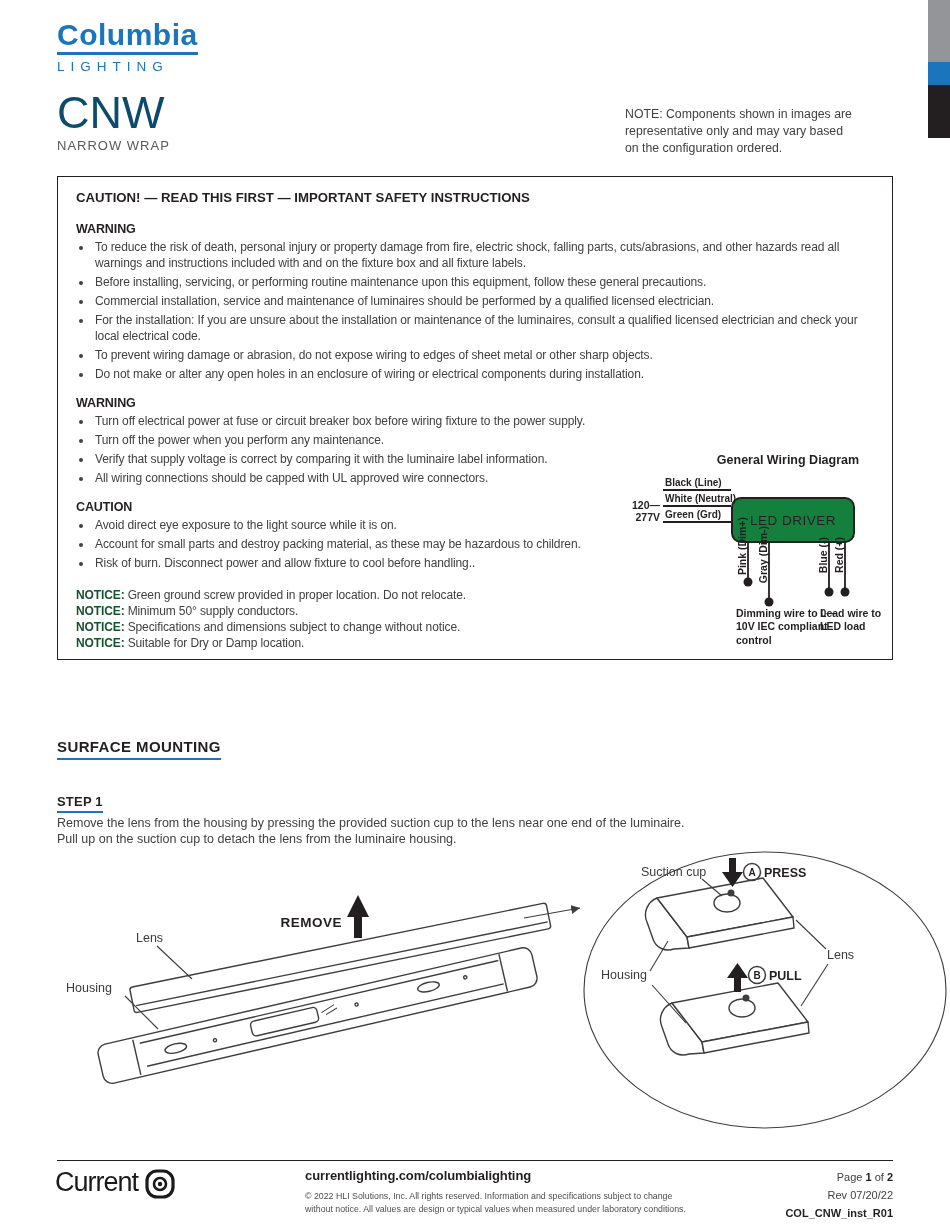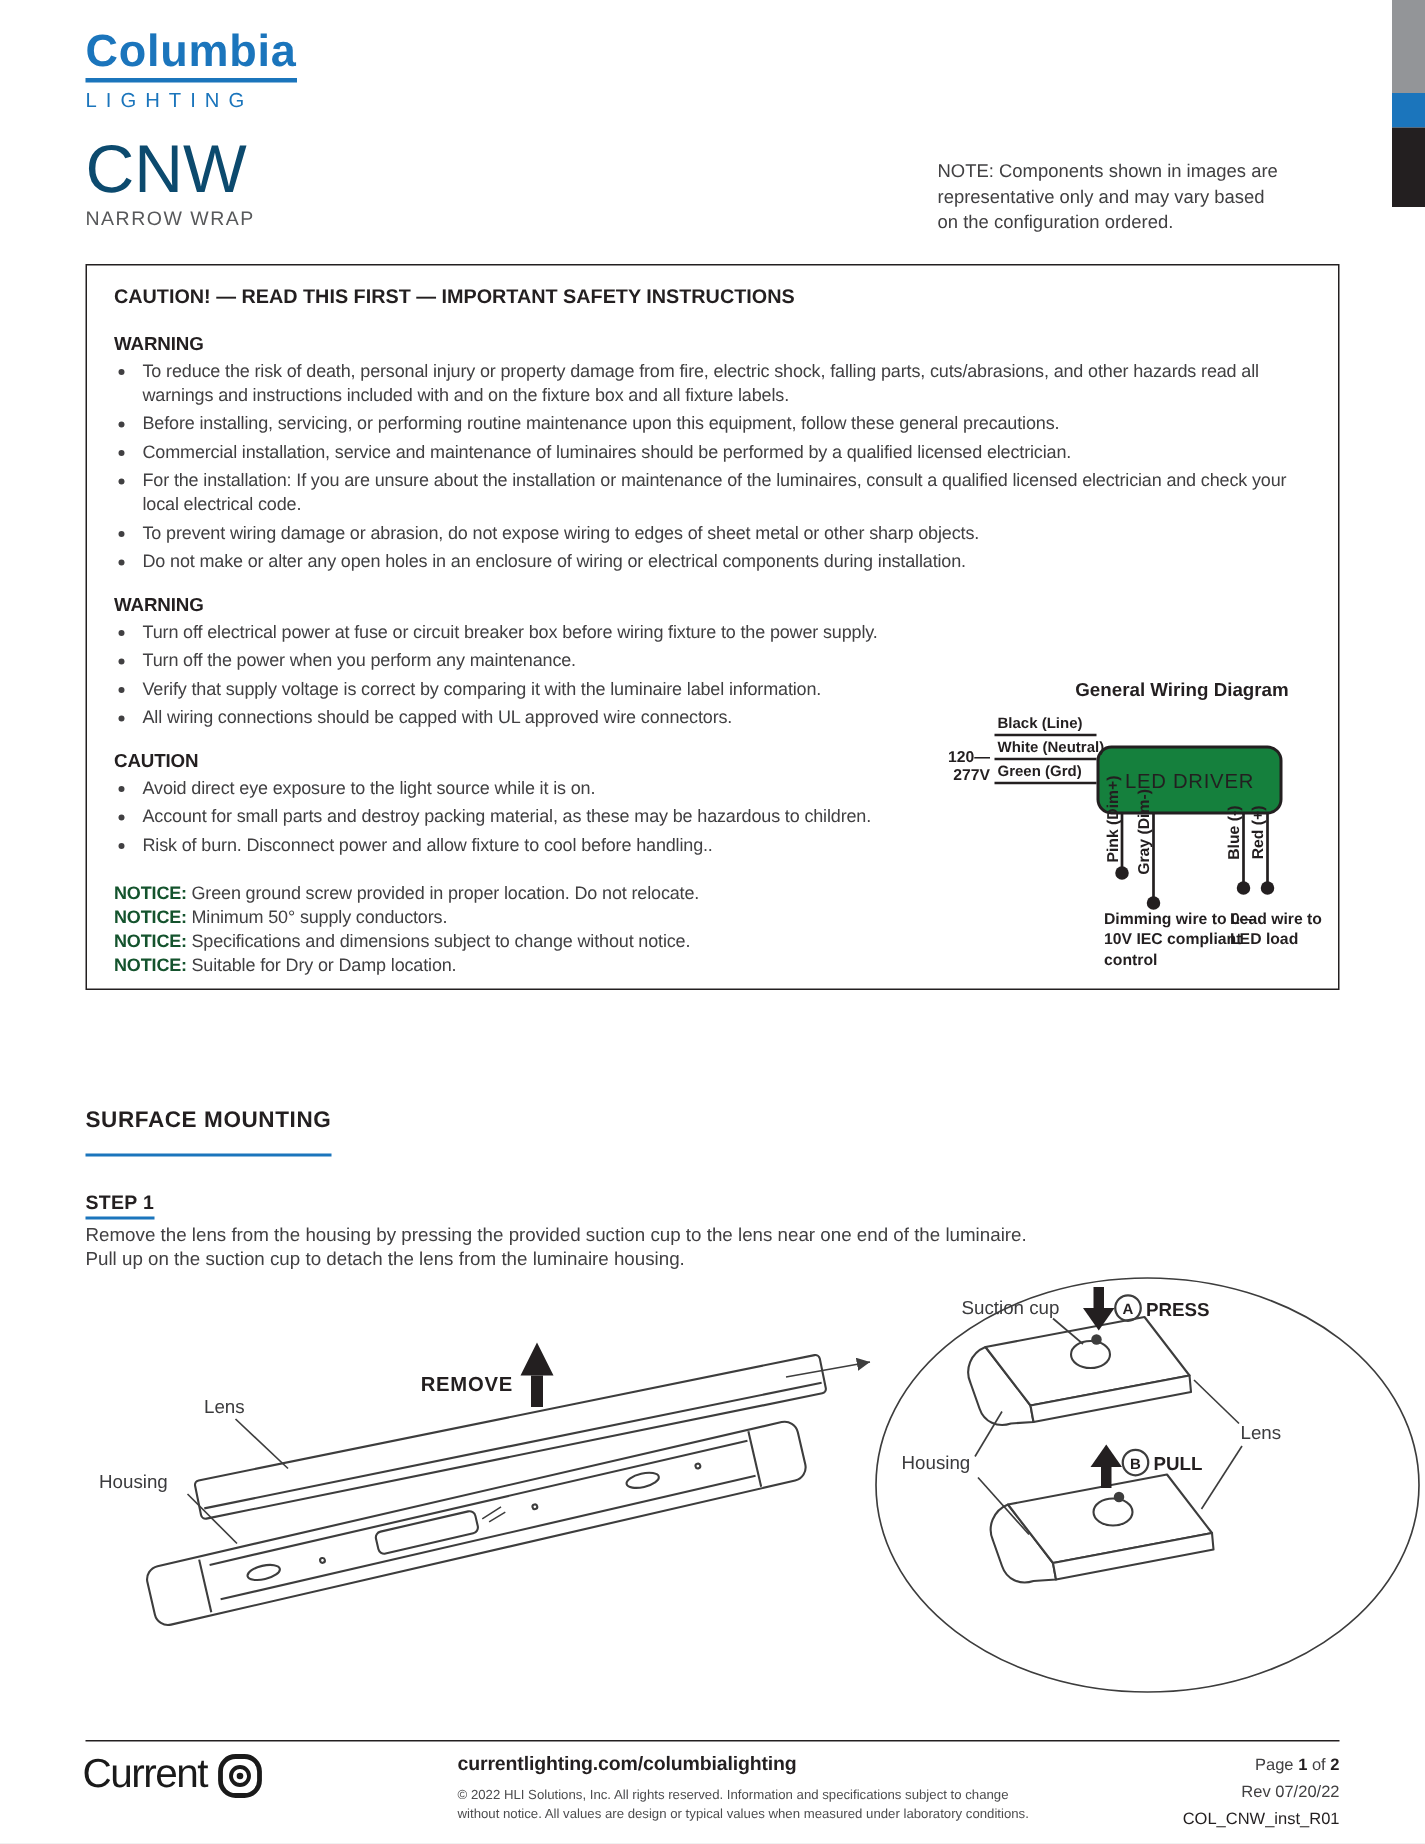--- a/index.html
+++ b/index.html
@@ -67,42 +67,42 @@
   .vlabel { position:absolute; writing-mode:vertical-rl; transform:rotate(180deg);
     font-size:10.5px; font-weight:bold; color:#231f20; white-space:nowrap; }
   .vl-pink { left:128px; bottom:80px; } .vl-gray { left:149px; bottom:72px; }
   .vl-blue { left:209px; bottom:82px; } .vl-red { left:225px; bottom:82px; }
   .wire-caption { position:absolute; font-size:10.5px; font-weight:bold; color:#231f20; line-height:1.28; }
   .cap-dim { left:128px; top:157px; width:110px; }
   .cap-load { left:212px; top:157px; width:78px; }
 
   
   .surface-heading { position:absolute; left:57px; top:738px; font-size:15px; font-weight:bold;
-    color:#231f20; letter-spacing:0.4px; border-bottom:2px solid #1b75bc; padding-bottom:14px; }
+    color:#231f20; letter-spacing:0.4px; border-bottom:2px solid #1b75bc; padding-bottom:3px; }
   .step-heading { position:absolute; left:57px; top:794px; font-size:13px; font-weight:bold;
     color:#231f20; letter-spacing:0.2px; border-bottom:2px solid #1b75bc; padding-bottom:2px; }
   .step-text { position:absolute; left:57px; top:816px; width:740px; font-size:12.5px; line-height:15.5px; color:#414042; }
 
   
   .illus { position:absolute; left:0; top:845px; }
   .illus text { font-family:"Liberation Sans", sans-serif; fill:#3b3b3d; stroke:none; font-size:12.5px; }
   .illus text.b { font-weight:bold; fill:#231f20; }
   .illus text.badge { font-size:10px; font-weight:bold; text-anchor:middle; fill:#231f20; }
 
   
   .footer-rule { position:absolute; left:57px; top:1160px; width:836px; border-top:1.5px solid #231f20; }
   .footer-brand { position:absolute; left:55px; top:1166px; display:flex; align-items:center; }
   .brand-word { font-size:27px; font-weight:400; color:#1a1a1a; letter-spacing:-1px; }
   .brand-icon { margin-left:7px; margin-top:3px; }
   .footer-center { position:absolute; left:305px; top:1168px; width:420px; }
   .footer-url { font-size:13px; font-weight:bold; color:#231f20; letter-spacing:-0.1px; }
   .footer-copy { font-size:8.8px; color:#4d4d4f; line-height:1.5; margin-top:7px; }
   .footer-right { position:absolute; right:57px; top:1169px; text-align:right; font-size:11px; color:#414042; line-height:1.62; }
   .footer-right b { color:#231f20; }
-  .doc-id { font-weight:normal; color:#231f20;margin-left:44px; }
+  .doc-id { font-weight:bold; color:#231f20;margin-left:44px; }
 </style>
 </head>
 <body>
 
 <div class="page">
 
   <div class="logo">
     <div class="logo-main">Columbia</div>
     <div class="logo-sub">LIGHTING</div>
   </div>

